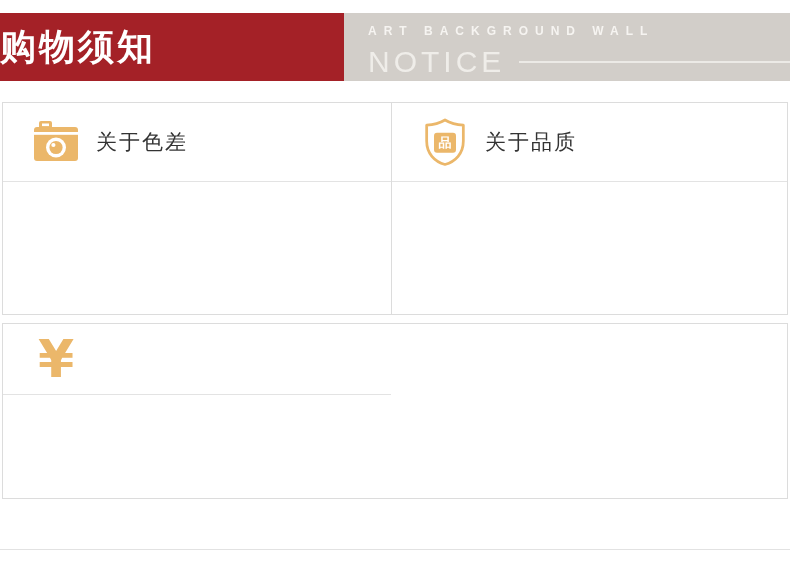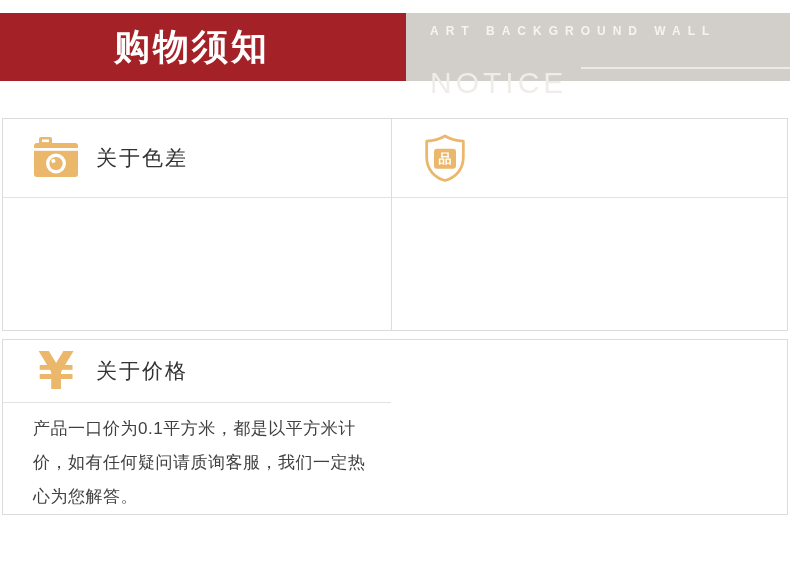--- a/index.html
+++ b/index.html
@@ -1,33 +1,33 @@
 <!DOCTYPE html>
 <html><head>
 <meta charset="utf-8">
 <style>
   html,body{margin:0;padding:0;background:#ffffff;}
   body{width:790px;height:561px;position:relative;overflow:hidden;
        font-family:"Liberation Sans","DejaVu Sans",sans-serif;color:#3f3f3f;}
 
   
   .banner{display:flex;margin-top:13px;height:68px;}
-  .banner-red{width:406px;background:#a42127;display:flex;align-items:center;
-              justify-content:center;padding-right:22px;box-sizing:border-box;}
+  .banner-red{width:344px;background:#a42127;display:flex;align-items:center;
+              justify-content:flex-start;padding-right:22px;box-sizing:border-box;}
   .banner-title{color:#ffffff;font-size:36px;font-weight:bold;letter-spacing:3px;line-height:1;}
   .banner-gray{flex:1;background:#d2cec9;box-sizing:border-box;
-               padding:11px 0 0 24px;display:flex;flex-direction:column;gap:8px;}
+               padding:11px 0 0 24px;display:flex;flex-direction:column;}
   .banner-sub{color:#f6f4f1;font-size:12px;font-weight:bold;letter-spacing:7px;
               line-height:14px;white-space:nowrap;}
-  .notice-row{display:flex;align-items:flex-start;margin-top:21px;}
+  .notice-row{display:flex;align-items:center;margin-top:8px;}
   .notice-word{color:#efede9;font-size:30px;font-weight:400;letter-spacing:4px;line-height:32px;}
   .notice-line{flex:1;height:2px;background:#eceae6;margin-left:14px;}
 
   
-  .grid{margin:37px 2px 0 2px;}
+  .grid{margin:21px 2px 0 2px;}
   .row{display:flex;border:1px solid #dcdcdc;box-sizing:border-box;background:#fff;}
   .row1{height:213px;}
   .row2{height:176px;margin-top:8px;}
   .cell{flex:1;display:flex;flex-direction:column;box-sizing:border-box;min-width:0;}
   .cell-left{flex:0 0 388px;}
   .cell-right{border-left:1px solid #dcdcdc;}
   .cell-head{display:flex;align-items:center;padding-left:30px;
              border-bottom:1px solid #e3e3e3;box-sizing:border-box;}
   .row1 .cell-head{height:79px;}
   .row2 .cell-head{height:71px;}
@@ -81,32 +81,31 @@
     </div>
 
     <div class="cell cell-right">
       <div class="cell-head">
         <span class="icon-box">
           <svg width="44" height="52" viewBox="0 0 48 54">
             <path d="M24 3 C30 6.5 37 8.2 44 8.6 V26 C44 39.5 35.5 48.5 24 51.5 C12.5 48.5 4 39.5 4 26 V8.6 C11 8.2 18 6.5 24 3 Z" fill="none" stroke="#ebb76a" stroke-width="3" stroke-linejoin="round"></path>
           </svg>
           <span class="shield-badge">品</span>
         </span>
+        <span class="cell-title">关于品质</span>
       </div>
     </div>
   </div>
 
   <div class="row row2">
 
     <div class="cell cell-left">
       <div class="cell-head">
         <span class="icon-box">
           <span class="yen-glyph">¥</span>
         </span>
-        <span class="cell-title">关于价格</span>
       </div>
-      <div class="cell-body">产品一口价为0.1平方米，都是以平方米计价，如有任何疑问请质询客服，我们一定热心为您解答。</div>
     </div>
 
   </div>
 </div>
 
 <div class="bottom-rule"></div>
 
 </body></html>

